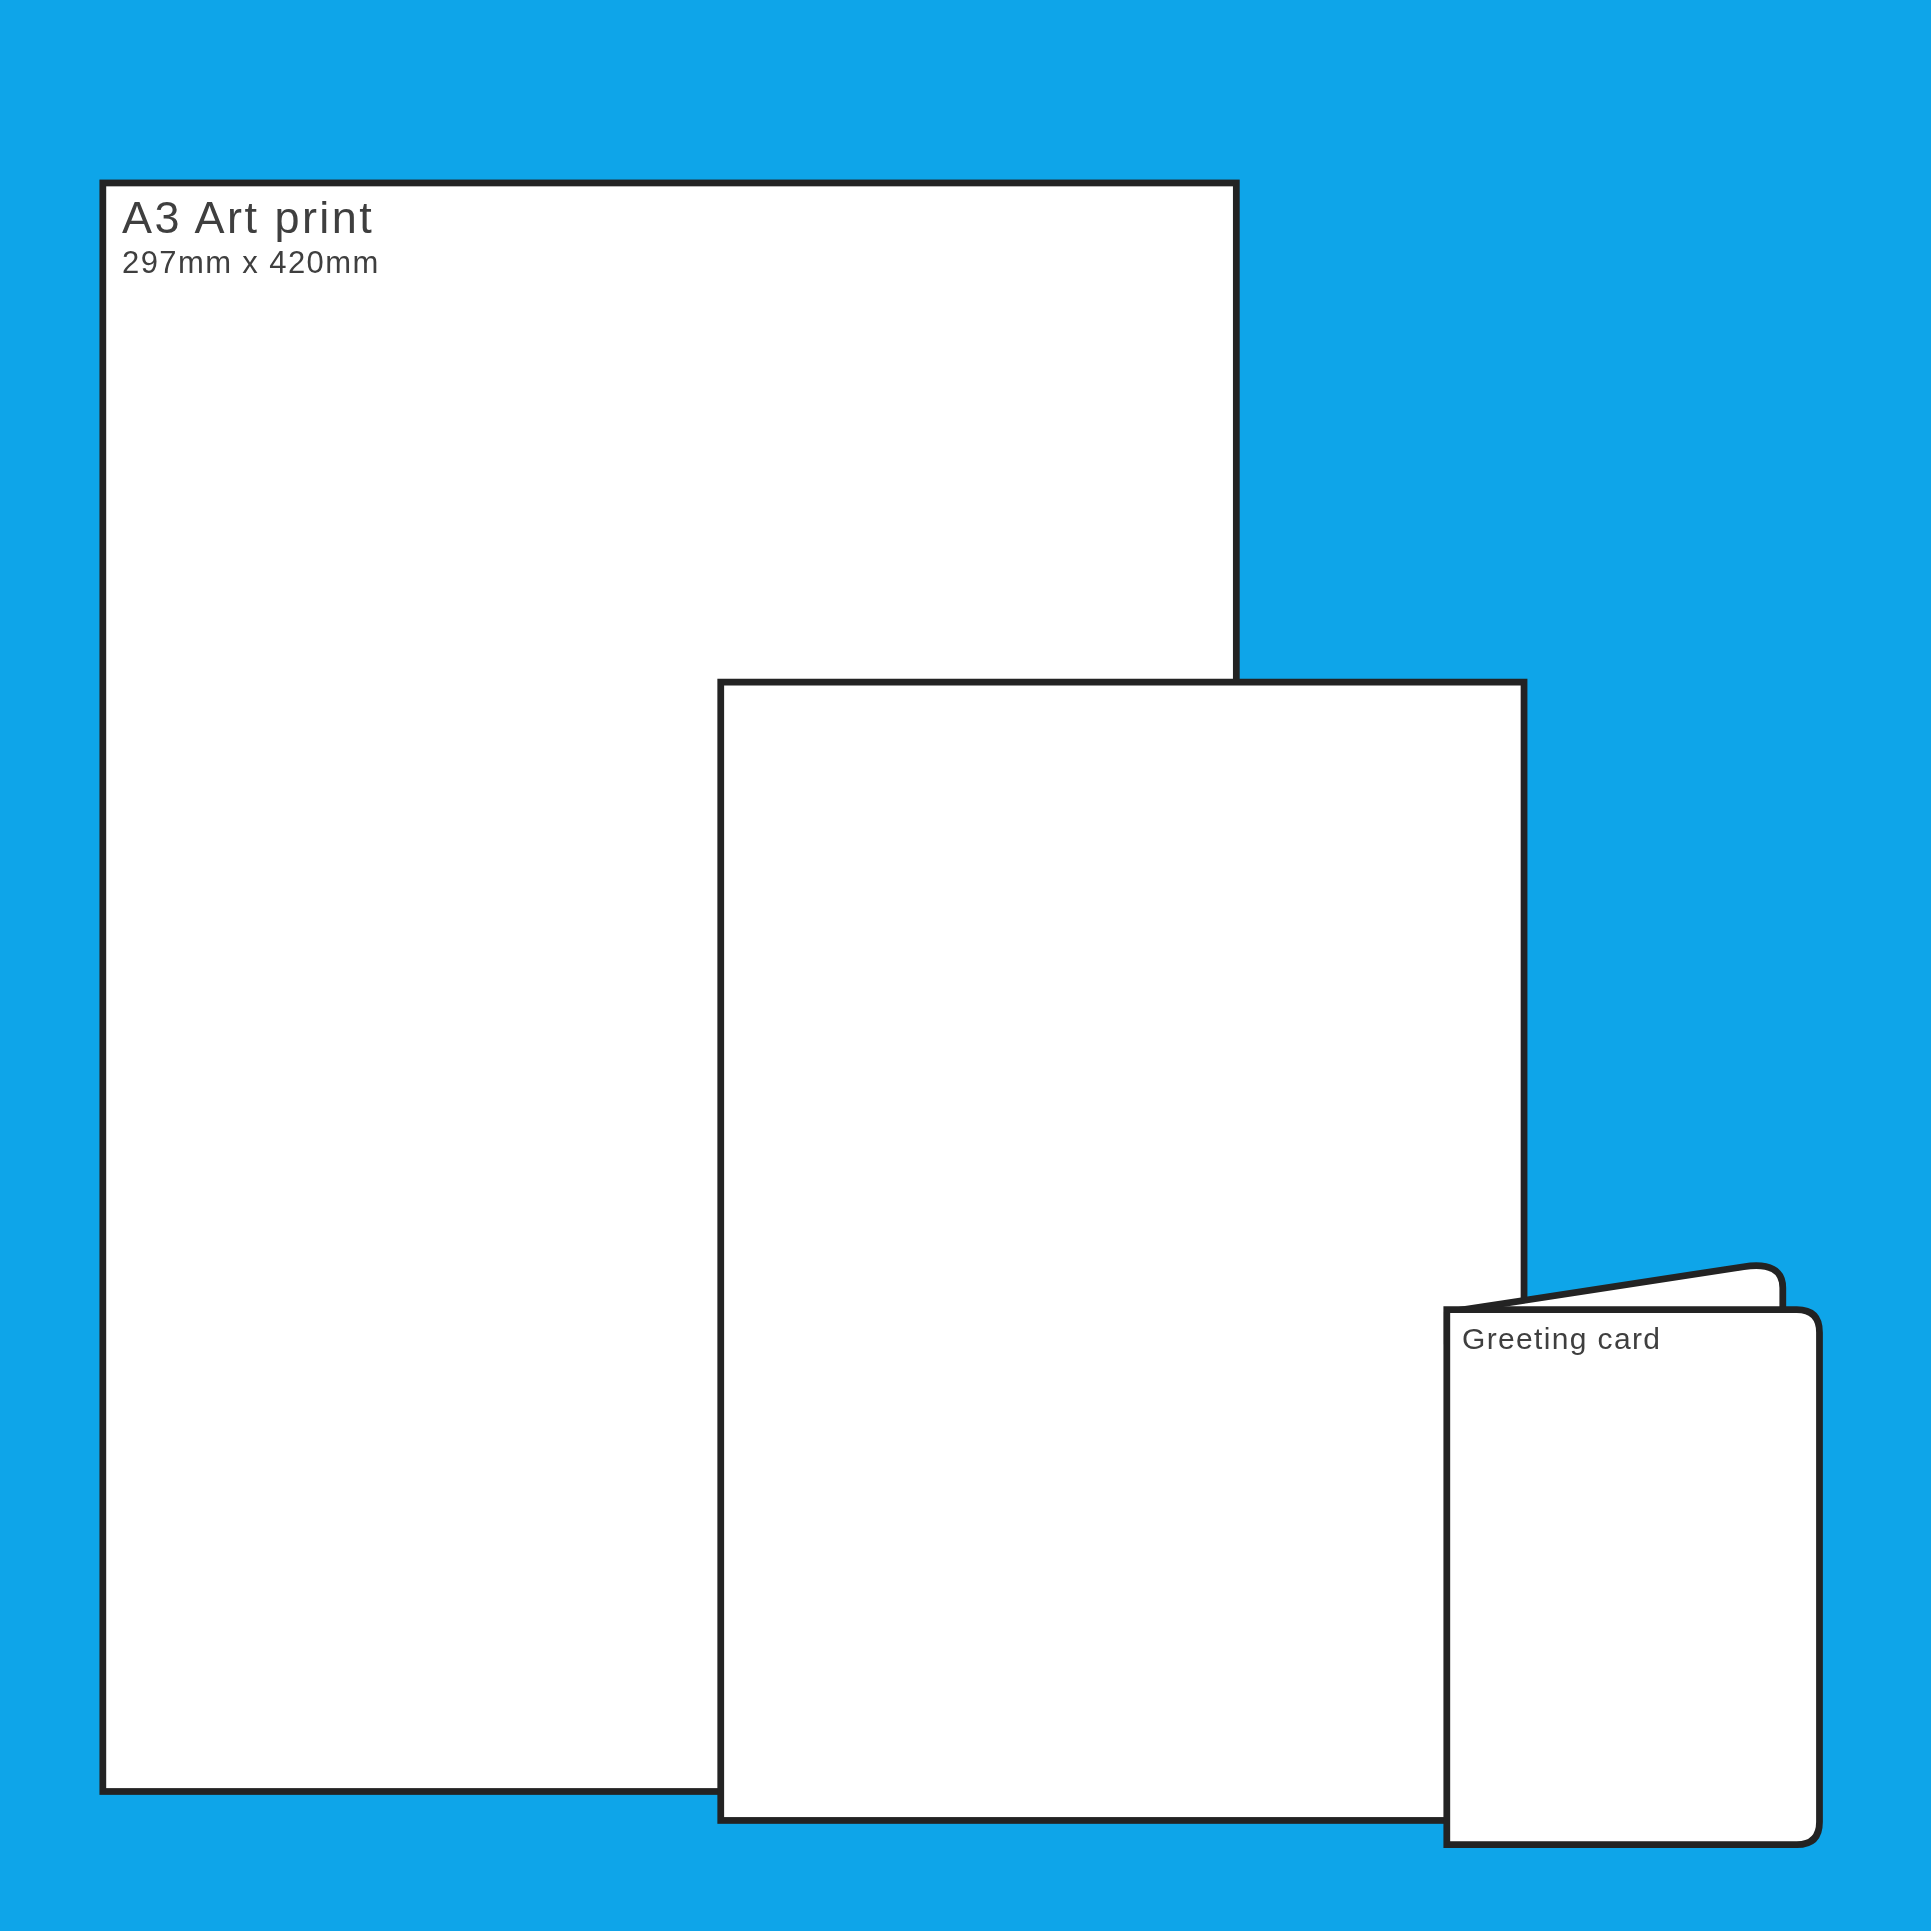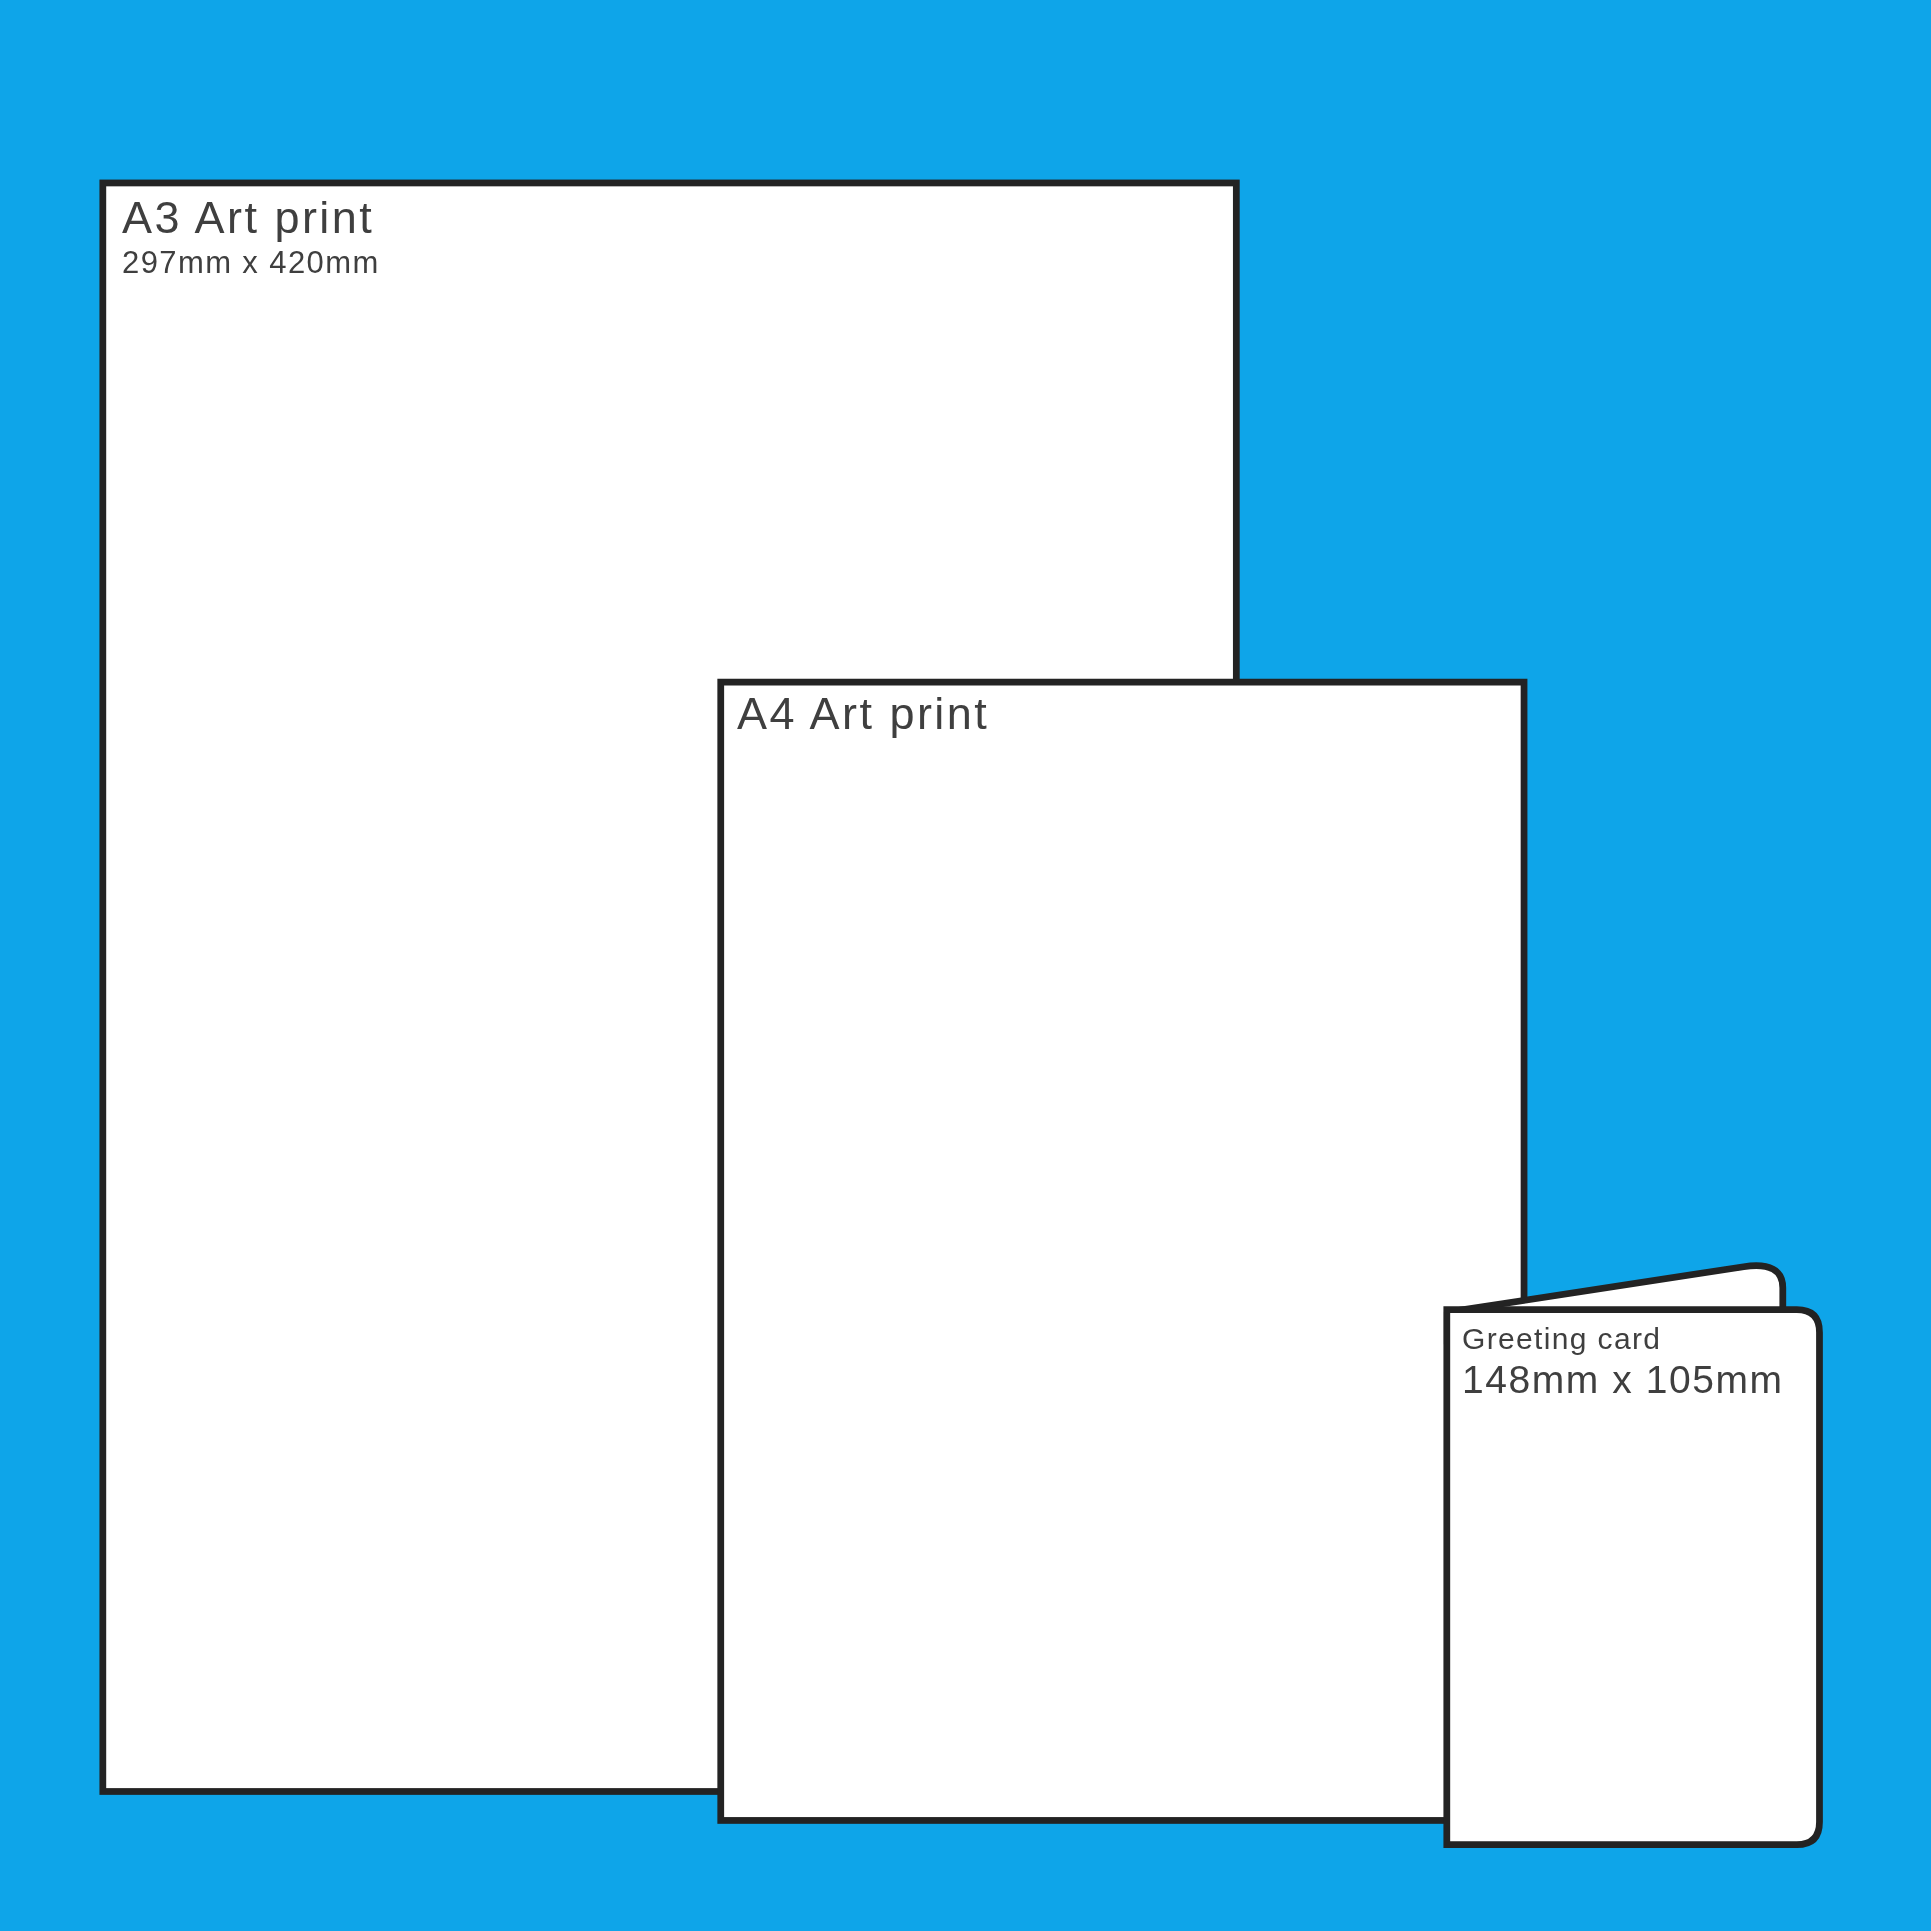--- a/index.html
+++ b/index.html
@@ -61,22 +61,20 @@
 
     <path d="M 1498.5 1356.5 L 1861 1356.5 Q 1884.5 1356.5 1884.5 1380 L 1884.5 1887 Q 1884.5 1910.5 1861 1910.5 L 1498.5 1910.5 Z" fill="#ffffff" stroke="#232323" stroke-width="7"></path>
   </svg>
 
   <div class="label" id="label-a3">
     <span class="title">A3 Art print</span>
     <span class="size">297mm x 420mm</span>
   </div>
 
   <div class="label" id="label-a4">
-    <span class="title">A4 Art print</span>
   </div>
 
   <div class="label" id="label-card">
     <span class="title">Greeting card</span>
-    <span class="size">148mm x 105mm</span>
   </div>
 
 </div>
 
 
 </body></html>

